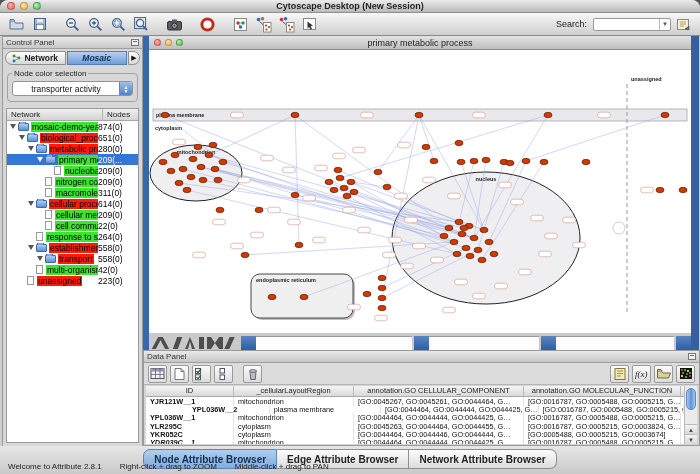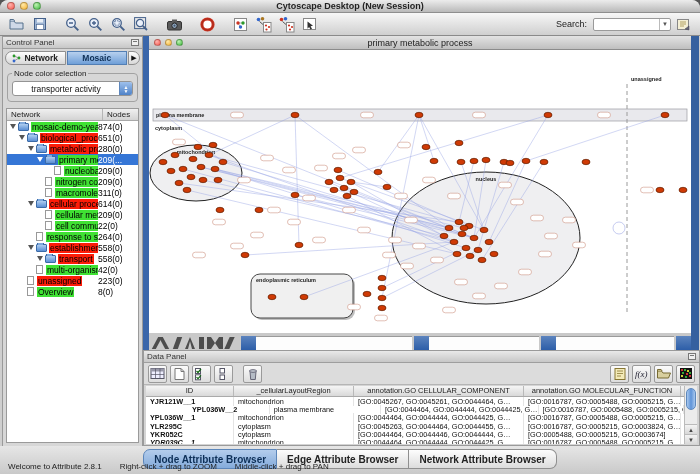--- a/index.html
+++ b/index.html
@@ -35,21 +35,21 @@
   .panel-header{height:12px;background:linear-gradient(#e9e9e9,#c7c7c7);border-bottom:1px solid #9e9e9e;
     display:flex;align-items:center;justify-content:space-between;padding:0 3px;}
   .panel-header span{font-size:8px;color:#333;}
   .float-icon{width:8px;height:7px;border:1px solid #777;background:#eee;position:relative;}
   .float-icon::after{content:"";position:absolute;left:1px;top:1px;width:4px;height:1px;background:#777;}
   #cp-tabs{height:17px;display:flex;align-items:center;padding:2px 2px 1px 2px;gap:1px;background:#d7d7d7;}
   .cp-tab{flex:1;height:14px;display:flex;align-items:center;justify-content:center;gap:3px;
     font-size:8.5px;font-weight:bold;color:#222;border:1px solid #8f8f8f;
     background:linear-gradient(#fdfdfd,#d8d8d8);}
   .cp-tab.first{border-radius:7px 0 0 7px;}
-  .cp-tab.selected{background:linear-gradient(#b7d0ee,#6f9fd8);border-color:#537fb4;color:#0e2f55;}
+  .cp-tab.selected{background:linear-gradient(#b7d0ee,#6f9fd8);border-color:#537fb4;color:#0e2f55;font-style:italic;}
   .cp-tab-arrow{width:12px;height:14px;display:flex;align-items:center;justify-content:center;
     font-size:7px;color:#111;border:1px solid #8f8f8f;border-radius:0 7px 7px 0;
     background:linear-gradient(#fdfdfd,#d8d8d8);}
   .net-glyph{width:9px;height:9px;}
   #node-color-group{margin:3px 4px 12px 4px;border:1px solid #a2a2a2;border-radius:4px;padding:3px 4px 5px 4px;position:relative;}
   #node-color-group legend{font-size:8px;color:#222;padding:0 2px;}
   .dropdown{height:15px;background:#fff;border:1px solid #949494;border-radius:3px;display:flex;align-items:center;overflow:hidden;}
   .dropdown .dd-text{flex:1;font-size:8.5px;color:#111;text-align:center;white-space:nowrap;}
   .dd-stepper{width:13px;height:100%;background:linear-gradient(#9ec0ec,#4e82c8);border-left:1px solid #5e87bd;
     display:flex;flex-direction:column;align-items:center;justify-content:center;color:#fff;font-size:5px;line-height:4px;}
@@ -401,28 +401,20 @@
             </div>
             <span class="tval">42(0)</span>
           </div>
           <div class="trow">
             <div class="tind" style="padding-left: 12px;">
               <span class="tri-space"></span>
               <span class="file"></span>
               <span class="tlab red">unassigned</span>
             </div>
             <span class="tval">223(0)</span>
-          </div>
-          <div class="trow">
-            <div class="tind" style="padding-left: 12px;">
-              <span class="tri-space"></span>
-              <span class="file"></span>
-              <span class="tlab green">Overview</span>
-            </div>
-            <span class="tval">8(0)</span>
           </div>
         </div>
     </div>
   </div>
 
   <div id="network-window">
     <div id="nw-titlebar">
       <div class="lights" style="margin-left:5px;gap:4px">
         <div class="light l-red" style="width:7px;height:7px"></div>
         <div class="light l-yel" style="width:7px;height:7px"></div>

